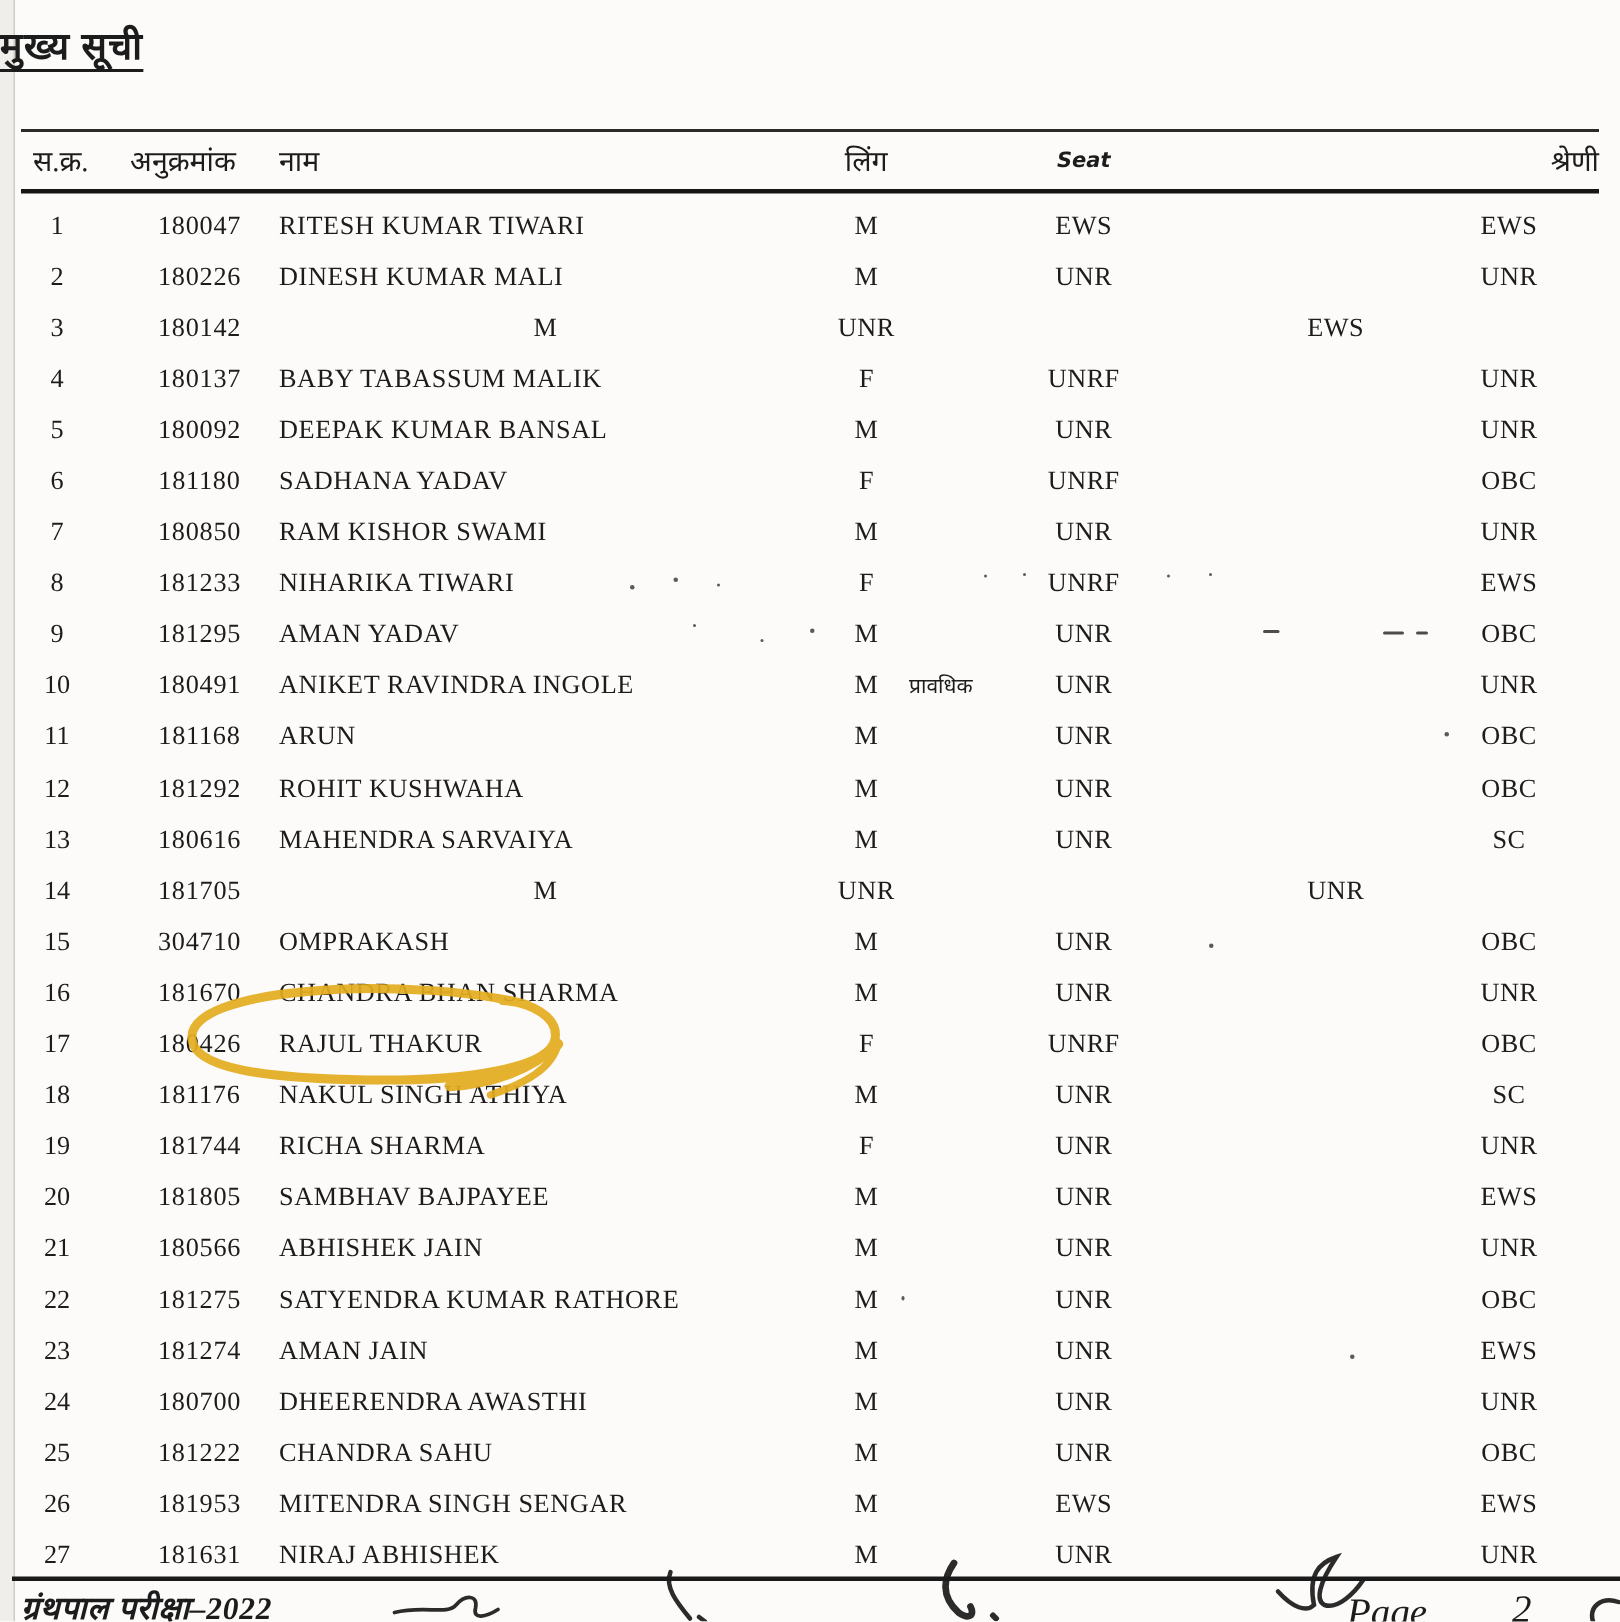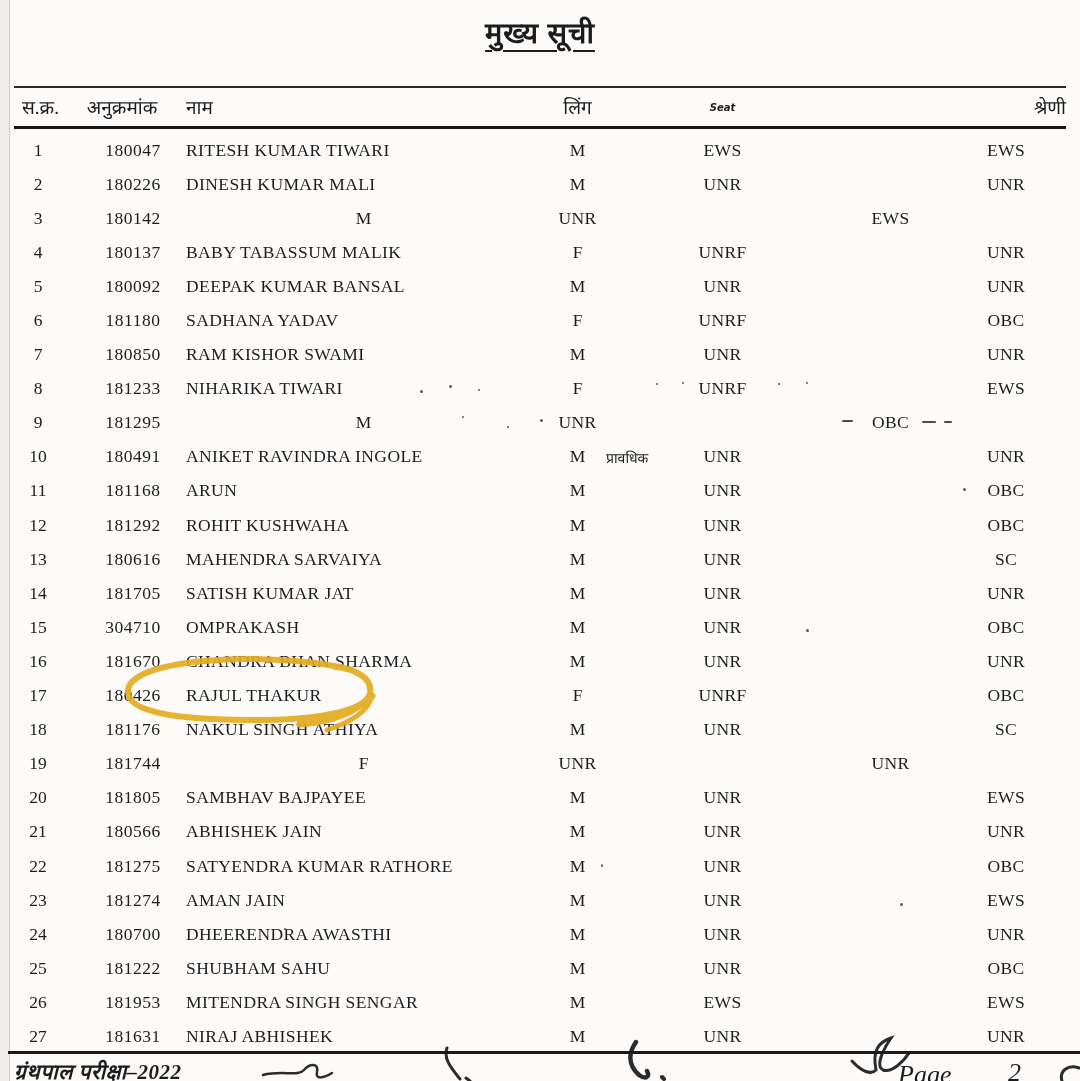--- a/index.html
+++ b/index.html
@@ -10,21 +10,21 @@
     background:#fcfbf9;
     font-family:"Liberation Serif","DejaVu Serif",serif;
     color:#1c1c1c;
   }
   .scan-edge{
     position:absolute;left:0;top:0;width:9px;height:100%;
     background:#f0eeea;border-right:1px solid #cfccc6;
   }
   .doc-title{
     position:absolute;top:12px;left:0;width:100%;
-    text-align:center;font-size:29px;font-weight:bold;
+    font-size:25px;font-weight:bold;
     letter-spacing:1px;
   }
   .doc-title span{
     text-decoration:underline;
     text-decoration-thickness:2px;
     text-underline-offset:7px;
   }
   
   .thead{
     position:absolute;top:86px;left:14px;right:14px;height:38px;
@@ -35,21 +35,21 @@
     align-items:center;
     font-size:19px;
   }
   .thead .h-sn{padding-left:8px;}
   .thead .h-roll{text-align:center;}
   .thead .h-name{padding-left:4px;}
   .thead .h-gender{text-align:center;}
   .thead .h-seat{
     text-align:center;
     font-family:"DejaVu Sans","Liberation Sans",sans-serif;
-    font-size:10px;font-weight:bold;font-style:italic;
+    font-size:14px;font-weight:bold;font-style:italic;
   }
   .thead .h-cat{text-align:right;}
   
   .tbody{position:absolute;top:133px;left:14px;right:14px;}
   .row{
     position:relative;
     display:grid;
     grid-template-columns:48px 120px 363px 65px 225px 1fr 120px;
     height:34.1px;align-items:center;
     font-size:17.5px;
@@ -193,20 +193,21 @@
     <div class="gender">F</div>
     <div class="seat">UNRF</div>
     <div class="spacer"></div>
     <div class="cat">EWS</div>
 
   </div>
 
   <div class="row">
     <div class="sn">9</div>
     <div class="roll">181295</div>
+    <div class="name">AMAN  YADAV</div>
     <div class="gender">M</div>
     <div class="seat">UNR</div>
     <div class="spacer"></div>
     <div class="cat">OBC</div>
 
   </div>
 
   <div class="row">
     <div class="sn">10</div>
     <div class="roll">180491</div>
@@ -247,21 +248,20 @@
     <div class="gender">M</div>
     <div class="seat">UNR</div>
     <div class="spacer"></div>
     <div class="cat">SC</div>
 
   </div>
 
   <div class="row">
     <div class="sn">14</div>
     <div class="roll">181705</div>
-    <div class="name">SATISH KUMAR JAT</div>
     <div class="gender">M</div>
     <div class="seat">UNR</div>
     <div class="spacer"></div>
     <div class="cat">UNR</div>
 
   </div>
 
   <div class="row">
     <div class="sn">15</div>
     <div class="roll">304710</div>
@@ -302,20 +302,21 @@
     <div class="gender">M</div>
     <div class="seat">UNR</div>
     <div class="spacer"></div>
     <div class="cat">SC</div>
 
   </div>
 
   <div class="row">
     <div class="sn">19</div>
     <div class="roll">181744</div>
+    <div class="name">RICHA  SHARMA</div>
     <div class="gender">F</div>
     <div class="seat">UNR</div>
     <div class="spacer"></div>
     <div class="cat">UNR</div>
 
   </div>
 
   <div class="row">
     <div class="sn">20</div>
     <div class="roll">181805</div>
@@ -367,21 +368,21 @@
     <div class="gender">M</div>
     <div class="seat">UNR</div>
     <div class="spacer"></div>
     <div class="cat">UNR</div>
 
   </div>
 
   <div class="row">
     <div class="sn">25</div>
     <div class="roll">181222</div>
-    <div class="name">SHUBHAM  SAHU</div>
+    <div class="name">CHANDRA  SAHU</div>
     <div class="gender">M</div>
     <div class="seat">UNR</div>
     <div class="spacer"></div>
     <div class="cat">OBC</div>
 
   </div>
 
   <div class="row">
     <div class="sn">26</div>
     <div class="roll">181953</div>

